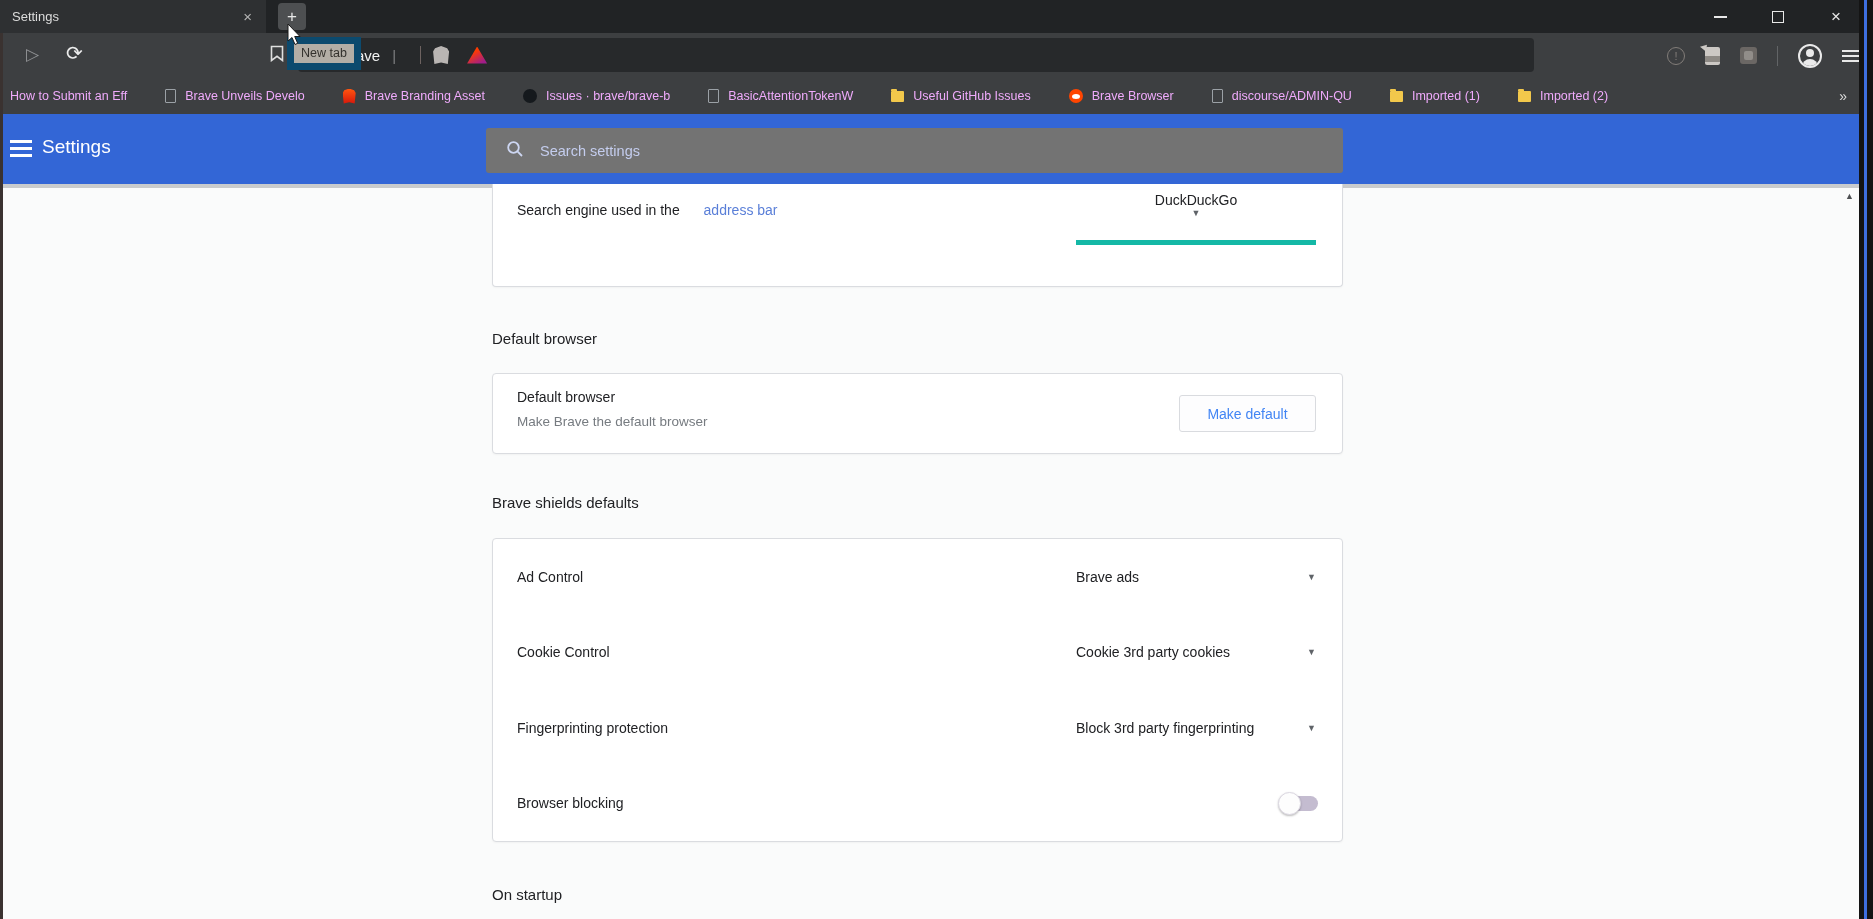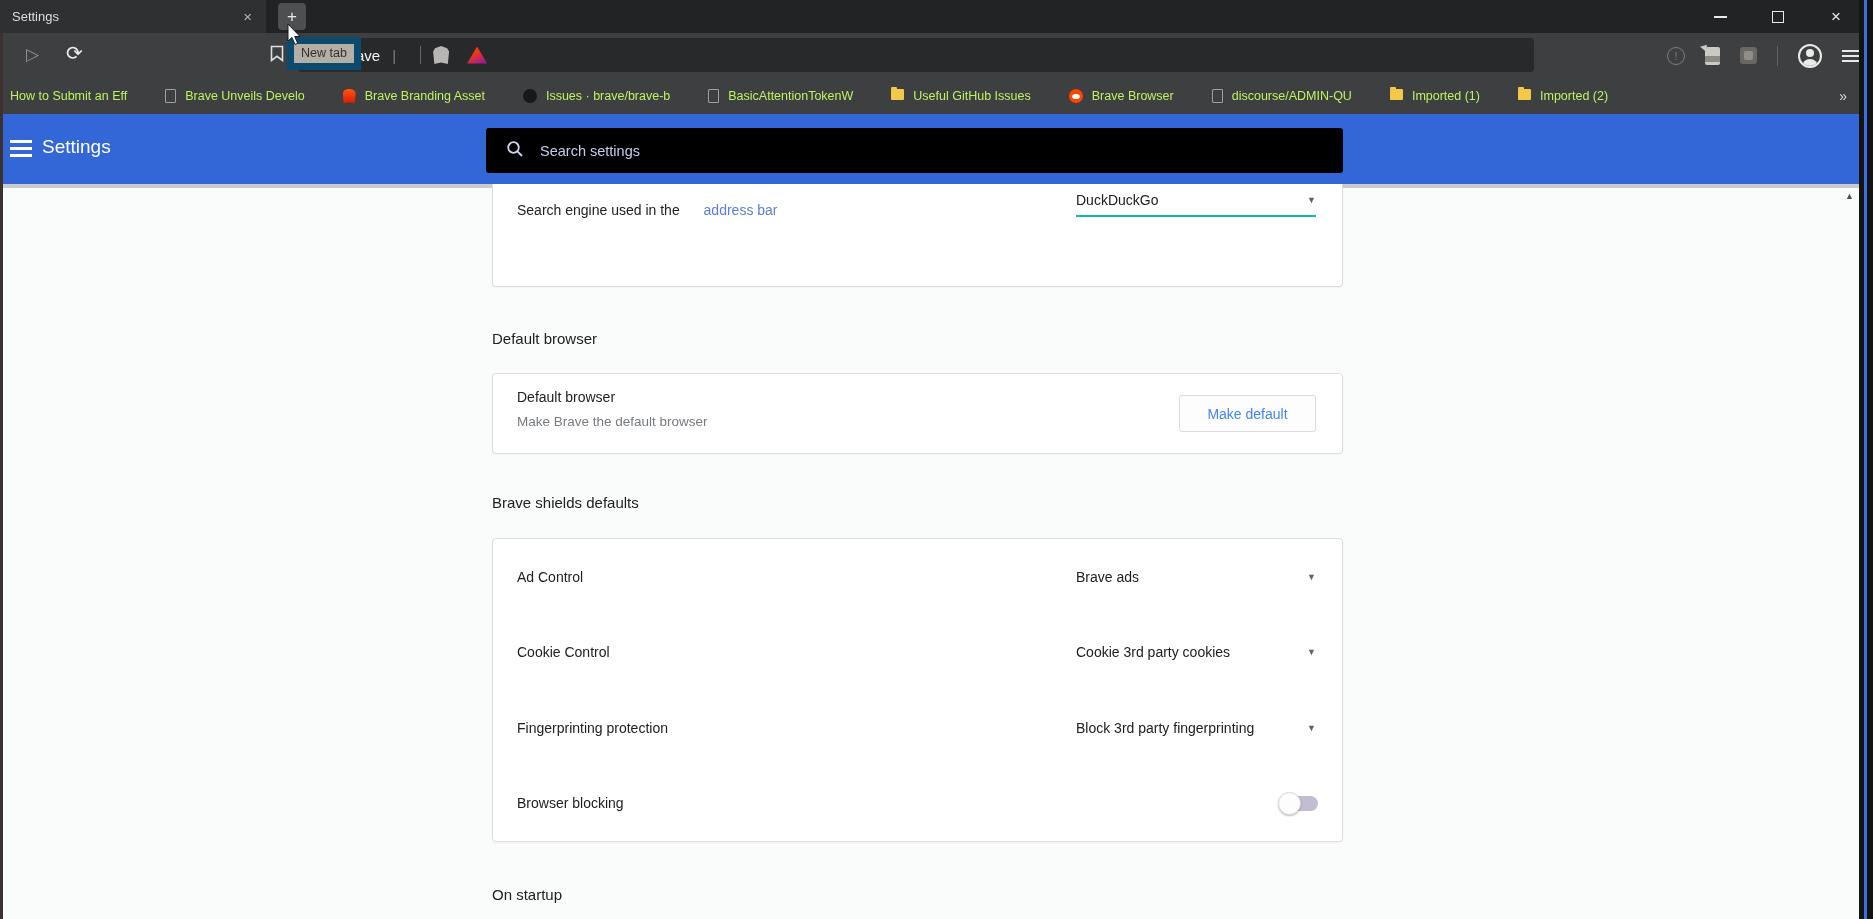--- a/index.html
+++ b/index.html
@@ -51,57 +51,57 @@
   .tb-div2 { width:1px; height:20px; background:#626466; }
   .ic-avatar { width:24px; height:24px; border:2px solid #eaeaea; border-radius:50%; position:relative; overflow:hidden; }
   .ic-avatar::before { content:""; position:absolute; left:6px; top:3px; width:8px; height:8px; border-radius:50%; background:#eaeaea; }
   .ic-avatar::after { content:""; position:absolute; left:2px; top:13px; width:16px; height:10px; border-radius:8px 8px 0 0; background:#eaeaea; }
   .ic-menu { display:flex; flex-direction:column; gap:3px; }
   .ic-menu i { display:block; width:17px; height:2px; background:#e8e8e8; }
 
   
   .bookmarks { position:absolute; left:0; top:78px; width:1873px; height:36px; background:#3d3f41;
                display:flex; align-items:center; padding-left:10px; gap:38px; }
-  .bm { display:flex; align-items:flex-start; gap:9px; color:#bef264; font-size:12.5px; white-space:nowrap; }
+  .bm { display:flex; align-items:center; gap:9px; color:#f0abfc; font-size:12.5px; white-space:nowrap; }
   .ic-page { width:11px; height:14px; border:1.2px solid #9ba1a6; border-radius:1px; }
   .ic-folder { position:relative; width:13px; height:11px; background:#f2c84b; border-radius:1px; }
   .ic-folder::before { content:""; position:absolute; left:0; top:-2px; width:6px; height:2px; background:#f2c84b; border-radius:1px 1px 0 0; }
   .ic-bshield { width:13px; height:15px; background:linear-gradient(180deg,#ff5510,#d6170b);
                 clip-path:polygon(50% 0,88% 12%,100% 30%,92% 100%,50% 92%,8% 100%,0 30%,12% 12%); }
   .ic-github { width:14px; height:14px; background:#15191d; border-radius:50%; }
   .ic-reddit { position:relative; width:14px; height:14px; background:#ff4500; border-radius:50%; }
   .ic-reddit::after { content:""; position:absolute; left:3px; top:5px; width:8px; height:5px; background:#fff; border-radius:50%; }
   .bm-overflow { position:absolute; right:26px; color:#dcdcdc; font-size:14px; }
 
   
   .sheader { position:absolute; left:0; top:114px; width:1873px; height:70px; background:#3366d6; }
   .sh-menu { position:absolute; left:10px; top:26px; display:flex; flex-direction:column; gap:4px; }
   .sh-menu i { display:block; width:22px; height:3px; background:#fff; }
   .sh-title { position:absolute; left:42px; top:22px; color:#fff; font-size:19px; }
-  .sh-search { position:absolute; left:486px; top:14px; width:857px; height:45px; background:#000000;
+  .sh-search { position:absolute; left:486px; top:14px; width:857px; height:45px; background:#737373;
                border-radius:3px; display:flex; align-items:center; padding-left:20px; }
   .sh-search input { background:transparent; border:none; outline:none; color:#dfe5fa; font-size:14.5px;
                      margin-left:16px; width:600px; font-family:"Liberation Sans", sans-serif; }
   .sh-search input::placeholder { color:#c4cdee; opacity:1; }
 
   
   .content { position:absolute; left:0; top:184px; width:1859px; height:735px; background:#fafbfb; }
   .topstrip { position:absolute; left:0; top:0; width:1859px; height:4px; background:#c9cbcd; }
   .scroll-up { position:absolute; left:1845px; top:7px; color:#4d4f52; font-size:9px; }
 
   .card { position:absolute; left:492px; width:851px; background:#fff; border:1px solid #dadce0;
           border-radius:4px; box-shadow:0 1px 2px rgba(0,0,0,.04); }
   .card1 { top:0; height:103px; border-top:none; border-radius:0 0 4px 4px; }
   .row { position:relative; display:flex; align-items:center; padding:0 24px; }
   .row-label { color:#202124; font-size:14px; }
   .link { color:#5a7fd8;margin-left:20px; }
   .select { position:absolute; left:583px; width:240px; display:flex; align-items:center; }
   .select .val { color:#202124; font-size:14px; flex:1; }
   .select .arrow { color:#5f6368; font-size:9px; }
-  .select.underlined { border-bottom:2px solid #14b8a6; padding-bottom:7px; top:8px; }
+  .select.underlined { border-bottom:5px solid #14b8a6; padding-bottom:22px; top:8px;flex-direction:column; }
   .card1 .r1 { height:52px; }
   .card1 .r2 { height:50px; border-top:1px solid #e8eaed; }
   .arrow-right { position:absolute; right:26px; width:0; height:0;
                  border-top:4.5px solid transparent; border-bottom:4.5px solid transparent; border-left:6px solid #5f6368; }
 
   .sec-heading { position:absolute; left:492px; color:#202124; font-size:15px; font-weight:500; }
   .h-default { top:146px; }
   .h-shields { top:310px; }
   .h-startup { top:702px; }
 

